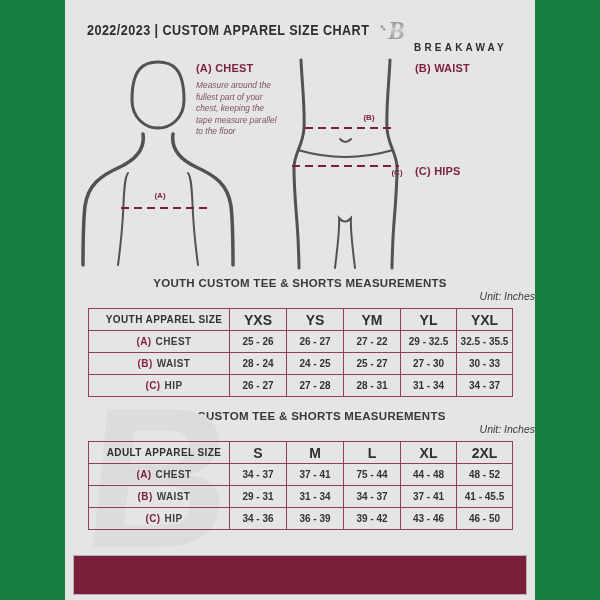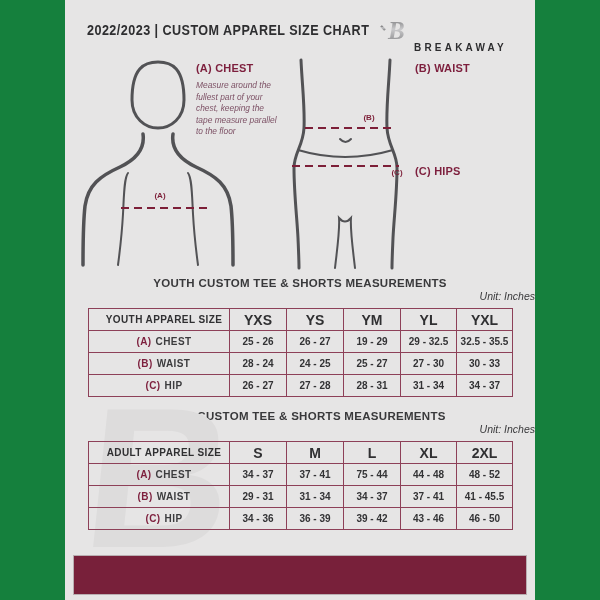--- a/index.html
+++ b/index.html
@@ -139,21 +139,21 @@
         <td>YXS</td>
         <td>YS</td>
         <td>YM</td>
         <td>YL</td>
         <td>YXL</td>
       </tr>
       <tr>
         <td class="lbl"><span class="pfx">(A)</span><span class="rowlbl">CHEST</span></td>
         <td>25 - 26</td>
         <td>26 - 27</td>
-        <td>19 - 29</td>
+        <td>27 - 22</td>
         <td>29 - 32.5</td>
         <td>32.5 - 35.5</td>
       </tr>
       <tr>
         <td class="lbl"><span class="pfx">(B)</span><span class="rowlbl">WAIST</span></td>
         <td>28 - 24</td>
         <td>24 - 25</td>
         <td>25 - 27</td>
         <td>27 - 30</td>
         <td>30 - 33</td>

